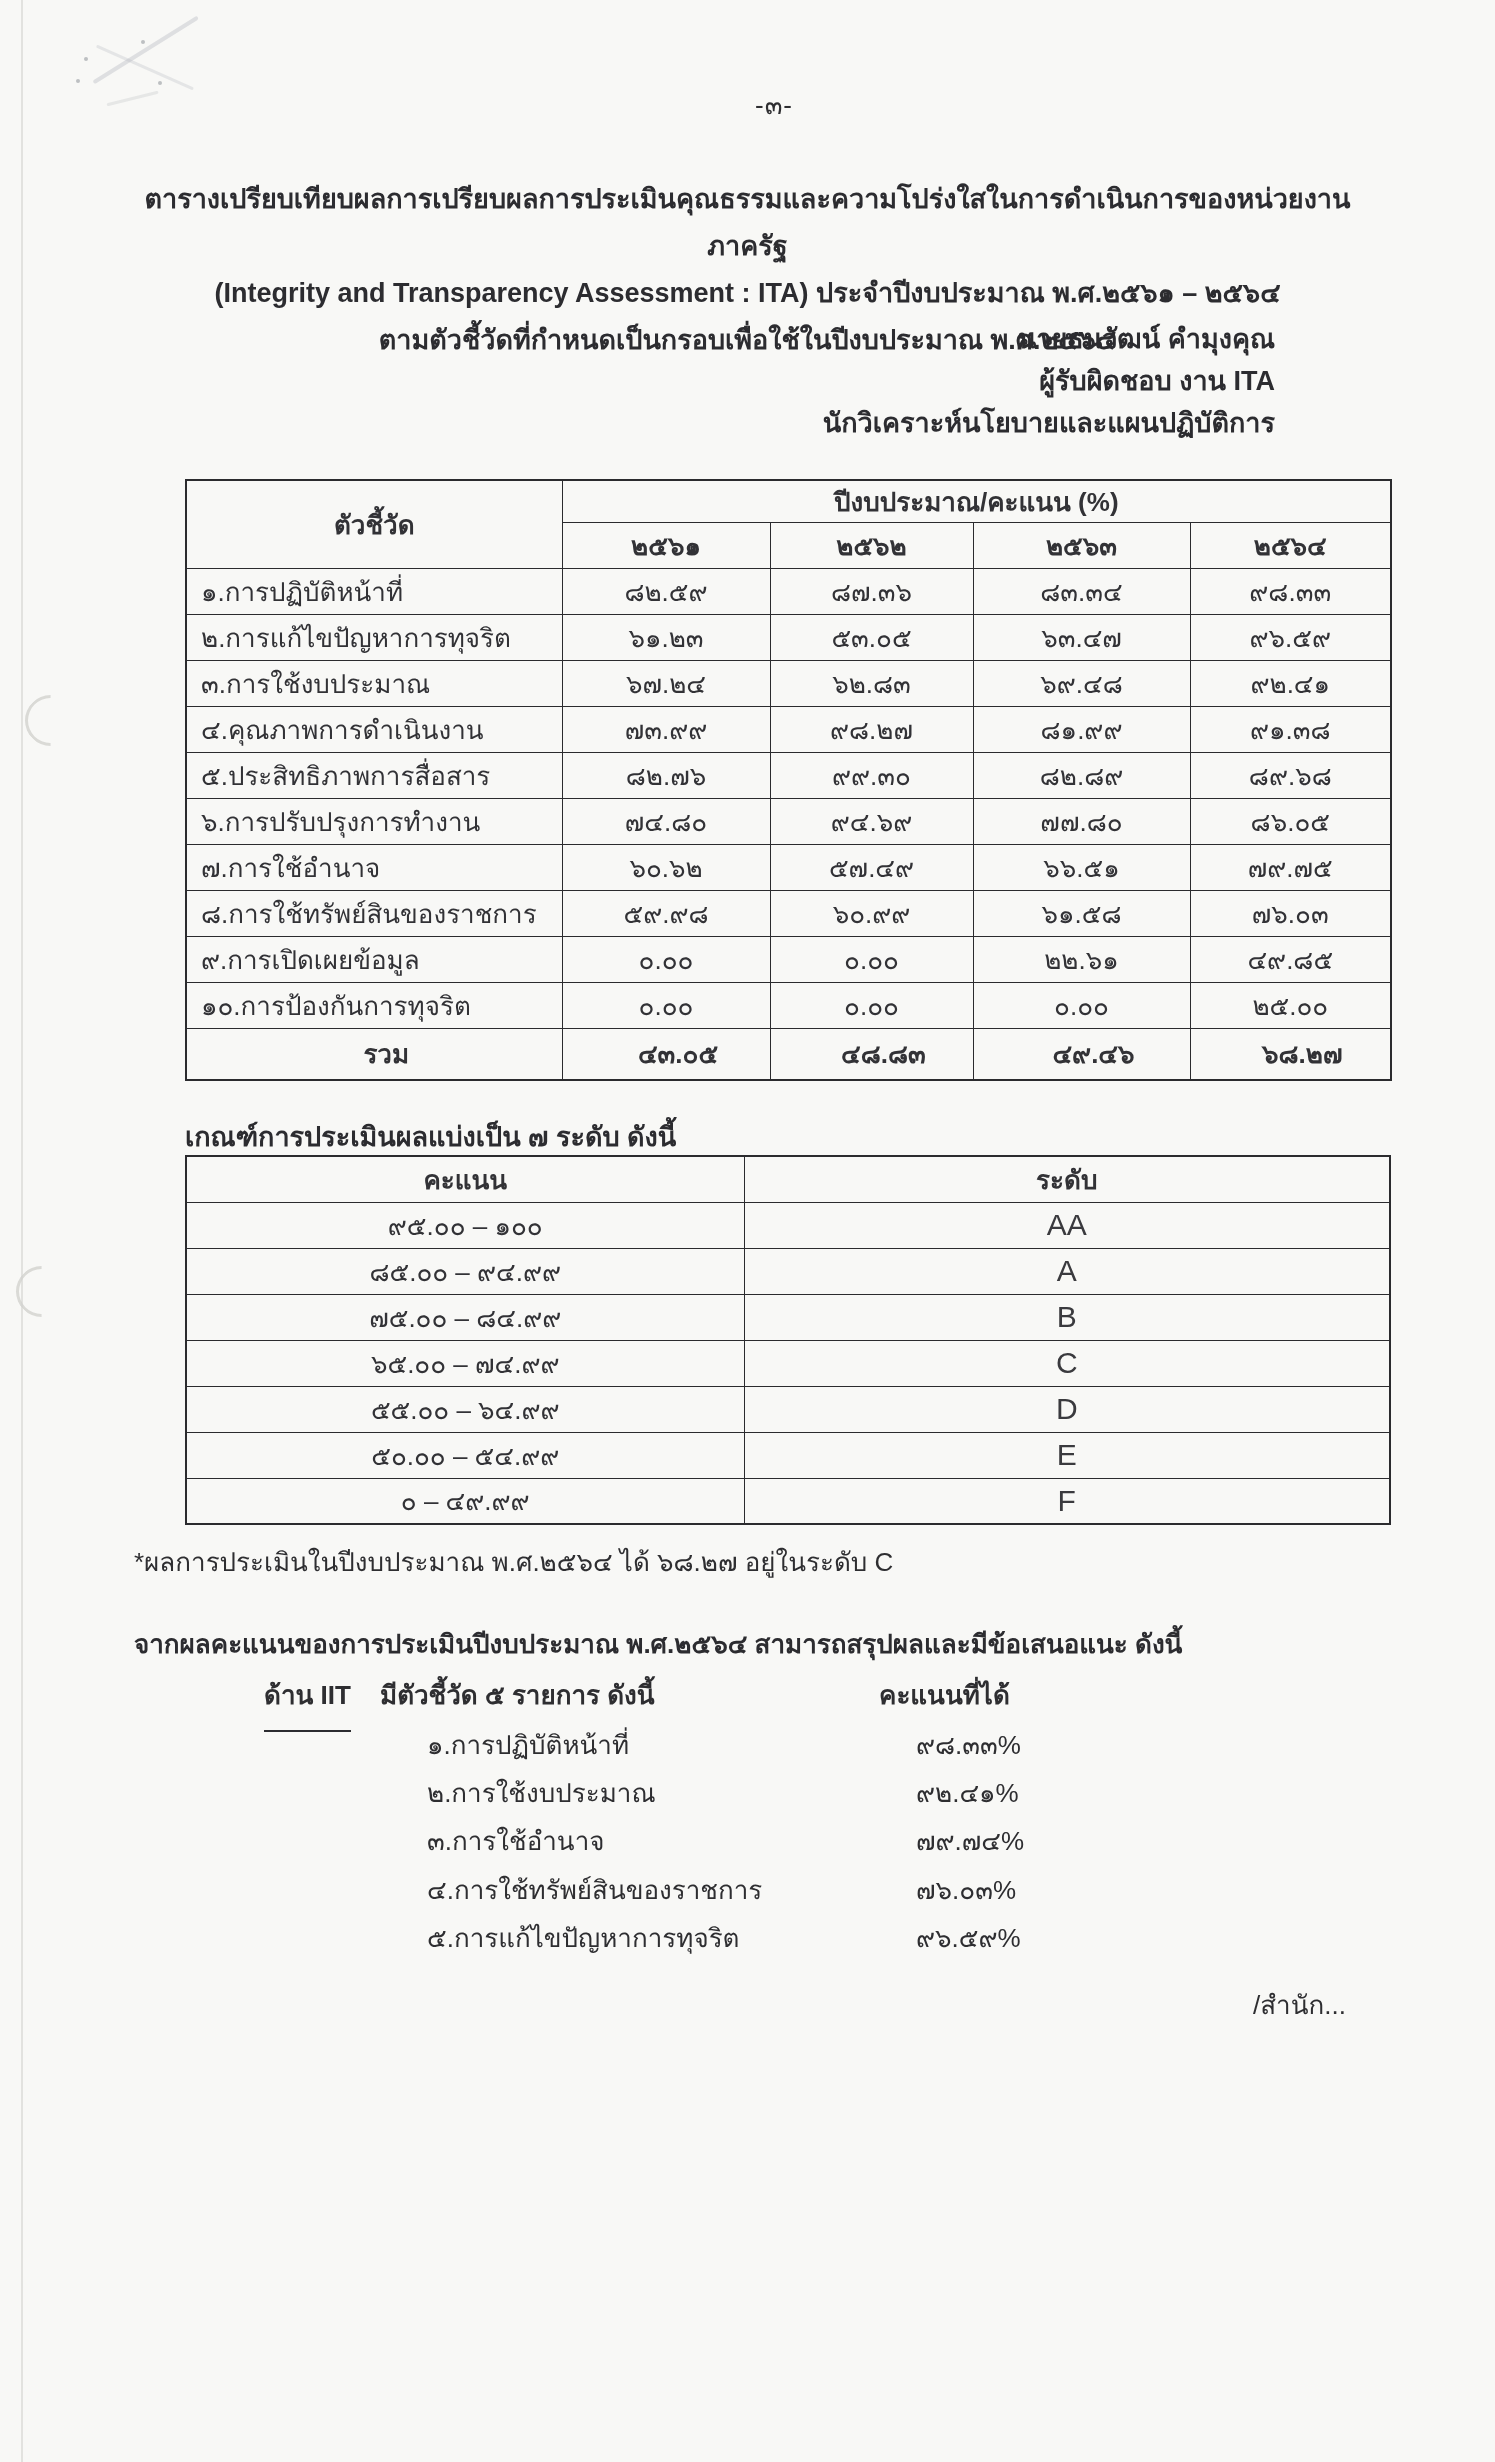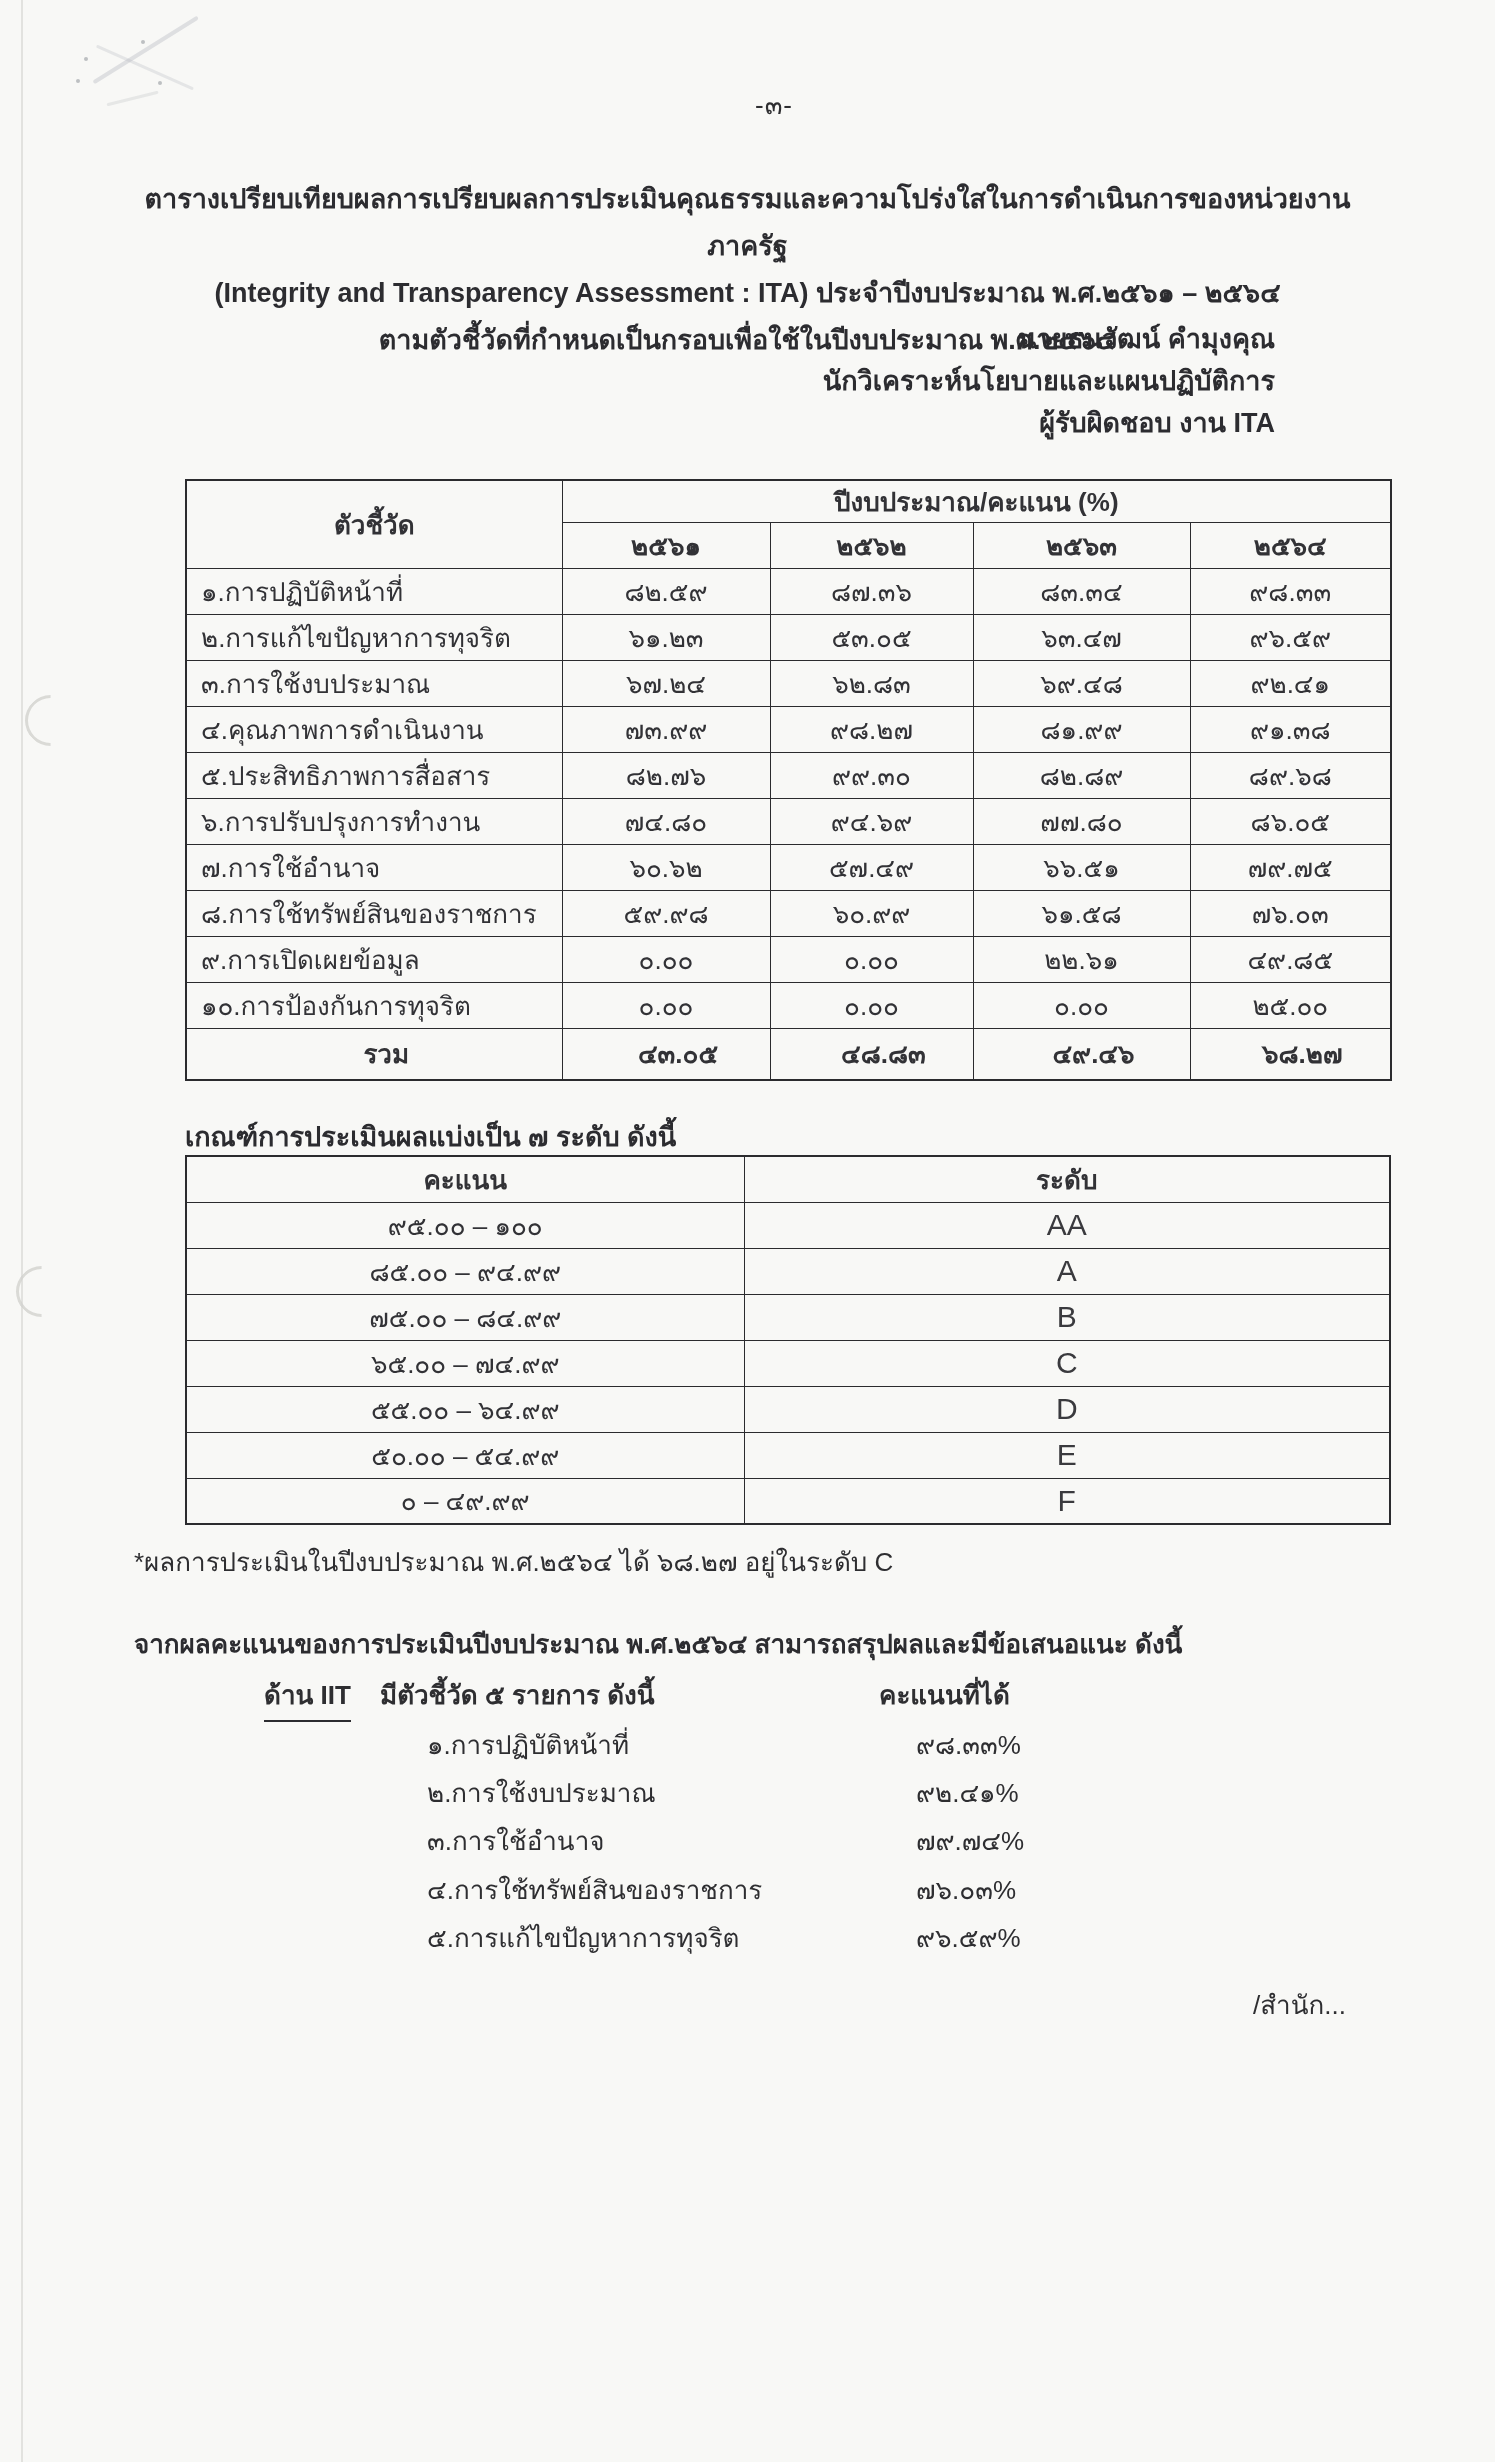--- a/index.html
+++ b/index.html
@@ -50,21 +50,21 @@
     font-size:26px; font-weight:400;
     text-align:center; vertical-align:middle;
     height:46px; color:#323236;
   }
   .grade-table th { font-weight:600; }
   .grade-table td.grade-letter { font-size:30px; font-weight:400; color:#3a3a3e; font-family:"Liberation Sans","DejaVu Sans",sans-serif; }
 
   .footnote { left:134px; top:1541px; font-size:26px; color:#2e2e31; }
   .summary-intro { left:134px; top:1623px; font-size:26px; font-weight:600; color:#2c2c30; }
   .iit-row { left:0; width:1495px; height:44px; }
-  .iit-label { position:absolute; left:264px; font-size:26px; font-weight:700; border-bottom:2.6px solid #2c2c30; padding-bottom:5px; }
+  .iit-label { position:absolute; left:264px; font-size:26px; font-weight:700; border-bottom:2.6px solid #2c2c30; padding-bottom:15px; }
   .iit-desc { position:absolute; left:380px; font-size:26px; font-weight:700; }
   .iit-score-h { position:absolute; left:879px; font-size:26px; font-weight:700; }
   .iit-name { position:absolute; left:427px; font-size:26px; }
   .iit-score { position:absolute; left:916px; font-size:26px; }
   .continuation { left:1253px; top:1958px; font-size:26px; color:#2e2e31;margin-top:26px; }
 </style>
 </head>
 <body>
 
 <div class="page">
@@ -83,22 +83,22 @@
   <div class="abs page-number">-๓-</div>
 
   <div class="abs title-block">
     <div>ตารางเปรียบเทียบผลการเปรียบผลการประเมินคุณธรรมและความโปร่งใสในการดำเนินการของหน่วยงานภาครัฐ</div>
     <div>(Integrity and Transparency Assessment : ITA) ประจำปีงบประมาณ พ.ศ.๒๕๖๑ – ๒๕๖๔</div>
     <div>ตามตัวชี้วัดที่กำหนดเป็นกรอบเพื่อใช้ในปีงบประมาณ พ.ศ.๒๕๖๔</div>
   </div>
 
   <div class="abs author-block">
     <div>นายธนวัฒน์  คำมุงคุณ</div>
+    <div>ผู้รับผิดชอบ งาน ITA</div>
     <div>นักวิเคราะห์นโยบายและแผนปฏิบัติการ</div>
-    <div>ผู้รับผิดชอบ งาน ITA</div>
   </div>
 
   <table class="abs scores-table">
     <colgroup>
       <col style="width:376px">
         <col style="width:208px">
         <col style="width:203px">
         <col style="width:217px">
         <col style="width:201px">
     </colgroup>

